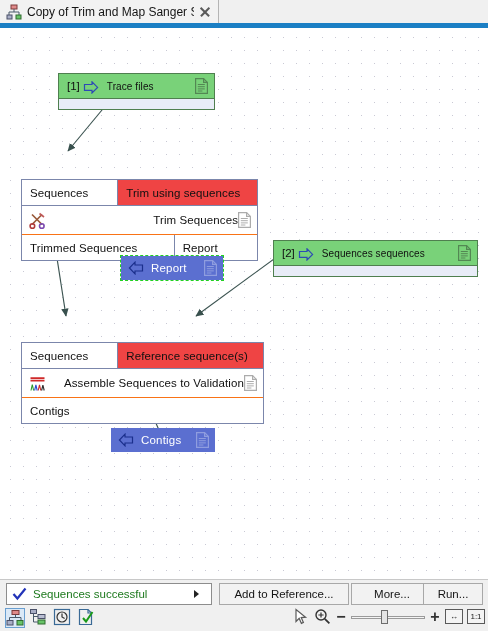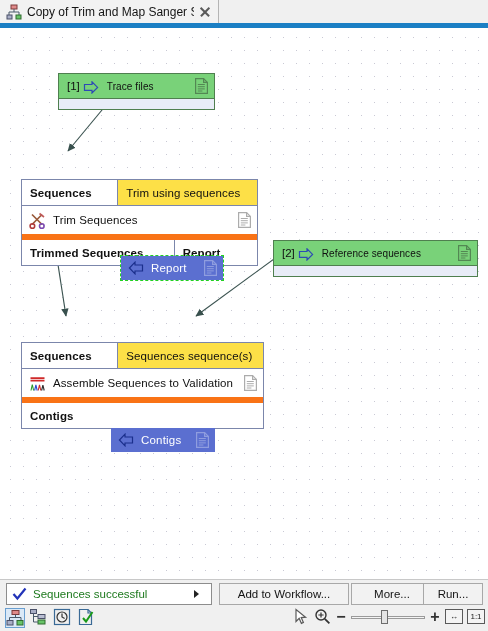--- a/index.html
+++ b/index.html
@@ -103,34 +103,35 @@
     box-sizing: border-box;
     border: 1px solid #7b86ab;
     background: #ffffff;
     display: flex; flex-direction: column;
     font-size: 11.5px; color: #101010;
   }
   .port-row {
     display: flex; height: 25px;
     border-bottom: 1px solid #7b86ab;
   }
-  .port-row.bottom { border-bottom: none; border-top: 6px solid #f97316; }
+  .port-row.bottom { border-bottom: none; border-top: 1px solid #f97316; }
   .port {
     display: flex; align-items: center;
     padding: 0 8px;
     box-sizing: border-box;
     white-space: nowrap;
     letter-spacing: 0.1px;
   }
-  .port.light { background: #ffffff; font-weight: bold; }
-  .port.shaded { background: #fde047; border-left: 1px solid #7b86ab; }
+  .port.light { background: #ffffff; }
+  .port.shaded { background: #ef4444; border-left: 1px solid #7b86ab; }
   .proc-body {
     display: flex; align-items: center;
     height: 28px; padding: 0 6px 0 7px;
     background: #ffffff;
+    text-align: right;
   }
   .proc-icon { width: 17px; height: 17px; flex: 0 0 17px; margin-right: 7px; }
   .proc-title { flex: 1 1 auto; white-space: nowrap; letter-spacing: 0.1px; }
 
   
   .out-node {
     position: absolute;
     box-sizing: border-box;
     background: #5b6fd0;
     display: flex; align-items: center;
@@ -325,36 +326,36 @@
     </div>
 
     <div class="io-node" style="left:273px; top:212px; width:205px;">
       <div class="io-row">
         <span class="io-index">[2]</span>
         <span class="io-arrow">
           <svg viewBox="0 0 16 13" width="16" height="13">
             <path d="M1.5,3.5 H9 V0.8 L14.6,6.4 L9,12 V9.3 H1.5 Z" fill="#79d279" stroke="#2d4bb5" stroke-width="1.2"></path>
           </svg>
         </span>
-        <span class="io-label">Reference sequences</span>
+        <span class="io-label">Sequences sequences</span>
         <span class="doc-icon">
           <svg viewBox="0 0 13 16" width="13" height="16">
             <path d="M0.6,0.6 H8.6 L12.4,4.4 V15.4 H0.6 Z" fill="none" stroke="#3d5a3d" stroke-width="1.2"></path>
             <path d="M8.6,0.6 V4.4 H12.4" fill="none" stroke="#3d5a3d" stroke-width="1.2"></path>
             <path d="M2.8,6.5 H9.8 M2.8,8.7 H9.8 M2.8,10.9 H9.8 M2.8,13 H7.4" stroke="#3d5a3d" stroke-width="1"></path>
           </svg>
         </span>
       </div>
       <div class="io-strip"></div>
     </div>
 
     <div class="proc-node" style="left:21px; top:314px; width:243px;">
       <div class="port-row">
         <div class="port light" style="width:96px;">Sequences</div>
-        <div class="port shaded" style="width:147px;">Sequences sequence(s)</div>
+        <div class="port shaded" style="width:147px;">Reference sequence(s)</div>
       </div>
       <div class="proc-body">
         <span class="proc-icon">
           <svg viewBox="0 0 17 17" width="17" height="17">
             <path d="M1.5,3.2 H15.5 M1.5,5.6 H15.5" stroke="#cf2a2a" stroke-width="1.8"></path>
             <path d="M2,15.5 L3.3,9.5 L4.6,15.5" stroke="#2a9a2a" stroke-width="1.1" fill="none"></path>
             <path d="M5.6,15.5 L6.9,10 L8.2,15.5" stroke="#2a4acf" stroke-width="1.1" fill="none"></path>
             <path d="M9.2,15.5 L10.5,9.8 L11.8,15.5" stroke="#cf2a2a" stroke-width="1.1" fill="none"></path>
             <path d="M12.6,15.5 L13.9,10.2 L15.2,15.5" stroke="#2a2a2a" stroke-width="1.1" fill="none"></path>
           </svg>
@@ -396,21 +397,21 @@
     <div class="validation-box">
       <span class="check-icon">
         <svg viewBox="0 0 15 14" width="15" height="14">
           <path d="M1.5,7 L5.4,11.5 L13.5,1.5" stroke="#2233b8" stroke-width="2.2" fill="none"></path>
         </svg>
       </span>
       <span class="validation-text">Sequences successful</span>
       <span class="tri-right"></span>
     </div>
 
-    <div class="btn btn-addwf">Add to Workflow...</div>
+    <div class="btn btn-addwf">Add to Reference...</div>
     <div class="btn btn-more">More...</div>
     <div class="btn btn-run">Run...</div>
 
     <div class="footer-icons">
       <span class="ficon selected">
         <svg viewBox="0 0 18 18" width="18" height="18">
           <rect x="6" y="1.5" width="7" height="4" fill="#e08a8a" stroke="#7d3b3b" stroke-width="1"></rect>
           <path d="M9.5,5.5 V8.5 M3.5,8.5 H15 M3.5,8.5 V11.5 M15,8.5 V11.5" stroke="#4a5a6a" stroke-width="1" fill="none"></path>
           <rect x="1" y="11.5" width="6" height="4.5" fill="#a9aec6" stroke="#4a5068" stroke-width="1"></rect>
           <rect x="11" y="11.5" width="6" height="4.5" fill="#68c468" stroke="#2f6b2f" stroke-width="1"></rect>

